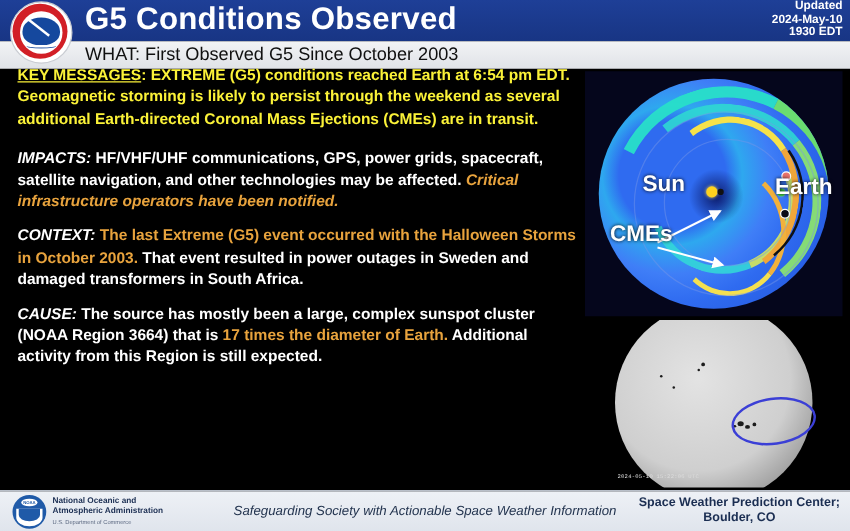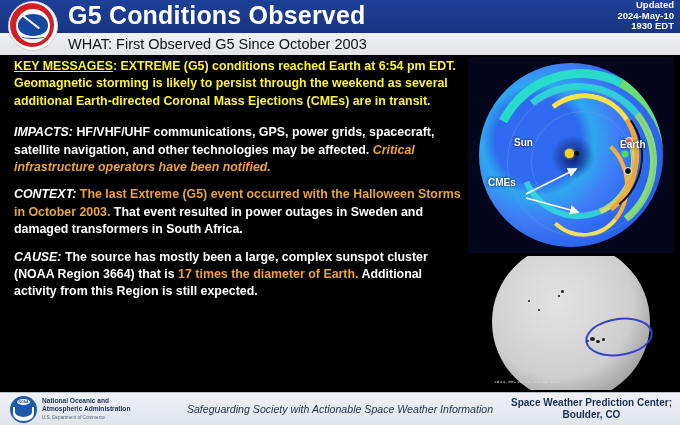--- a/index.html
+++ b/index.html
@@ -30,21 +30,21 @@
             border-bottom:1.5px solid #15489e;border-radius:0 0 50% 50%;}
 
   
   .whatbar{position:absolute;left:0;top:33px;width:680px;height:23px;
            background:linear-gradient(#f2f3f5,#dfe2e7);}
   .whatbar-txt{position:absolute;left:68px;top:3px;color:#101010;font-size:14.5px;
                white-space:nowrap;}
   .whatbar-line{position:absolute;left:0;top:55px;width:680px;height:2px;background:#000;}
 
   
-  .body-text{position:absolute;left:14px;top:58px;width:452px;}
+  .body-text{position:absolute;left:14px;top:52px;width:452px;}
   .para{margin:0 0 10px 0;font-size:12.4px;line-height:17.4px;font-weight:bold;color:#ffffff;}
   .para.key{color:#fbf238;margin-bottom:14px;}
   .lead-u{text-decoration:underline;}
   .lead-i{font-style:italic;}
   .orange{color:#e8a33d;}
   .orange-i{color:#e8a33d;font-style:italic;}
 
   
   .enlil{position:absolute;left:468px;top:57px;width:206px;height:196px;background:#05061c;
          overflow:hidden;}
@@ -73,21 +73,21 @@
   .orbit2{left:28px;top:26px;width:146px;height:146px;}
   .sun-dot{position:absolute;left:86px;top:86px;width:9px;height:9px;border-radius:50%;
            background:#ffd21e;box-shadow:0 0 3px #ffe96a;}
   .sun-dot2{position:absolute;left:95px;top:88px;width:5px;height:5px;border-radius:50%;background:#111;}
   .earth-dot{position:absolute;left:143px;top:88px;width:6px;height:6px;border-radius:50%;
              background:#46e04a;box-shadow:0 0 2px #9bff9e;}
   .sat-a{position:absolute;left:146px;top:74px;width:6px;height:6px;border-radius:50%;
          background:#e9736b;border:1px solid #fff;}
   .sat-b{position:absolute;left:145px;top:104px;width:6px;height:6px;border-radius:50%;
          background:#0b0b16;border:1px solid #fff;}
-  .lbl{position:absolute;color:#fff;font-size:10px;font-weight:bold;text-shadow:0 0 3px #000;}
+  .lbl{position:absolute;color:#fff;font-size:18px;font-weight:bold;text-shadow:0 0 3px #000;}
   .lbl-sun{left:46px;top:80px;}
   .lbl-earth{left:152px;top:82px;}
   .lbl-cmes{left:20px;top:120px;}
   .enlil svg.arrows{position:absolute;left:0;top:0;width:206px;height:196px;}
 
   
   .sdo{position:absolute;left:468px;top:256px;width:206px;height:134px;background:#000;overflow:hidden;}
   .sdo-disk{position:absolute;left:24px;top:-13px;width:158px;height:158px;border-radius:50%;
      background:radial-gradient(circle at 42% 38%, #e3e3e3 0%, #cfcfcf 55%, #9a9a9a 80%, #5d5d5d 96%, #2a2a2a 100%);}
   .spot{position:absolute;background:#1c1c1c;border-radius:50%;}

